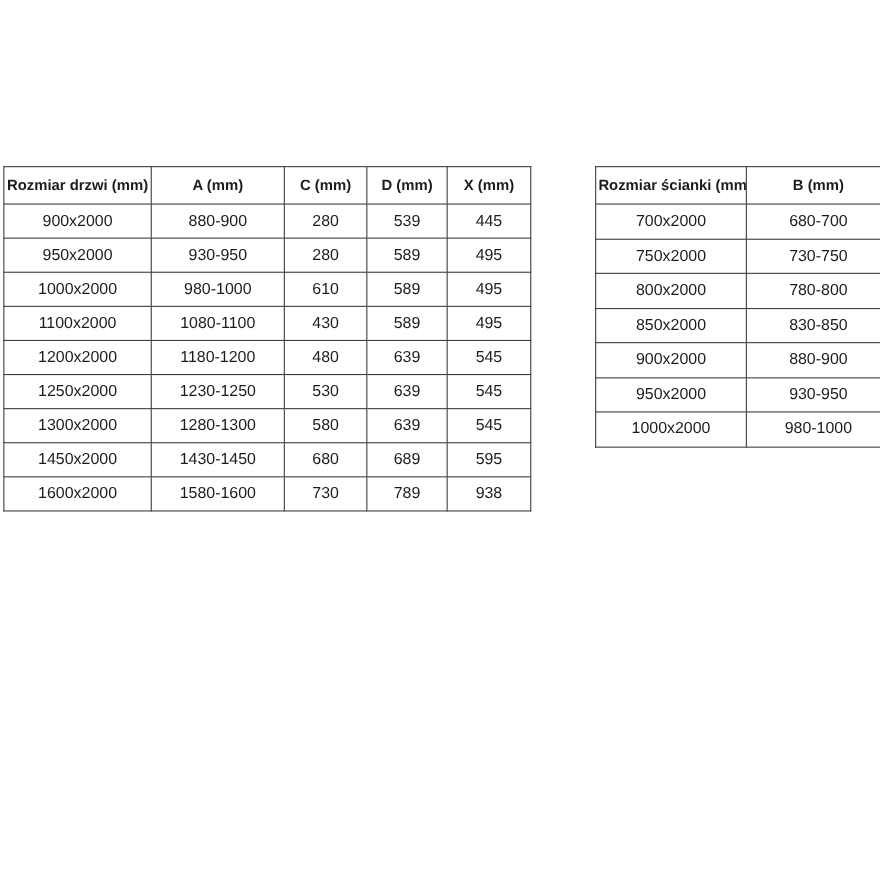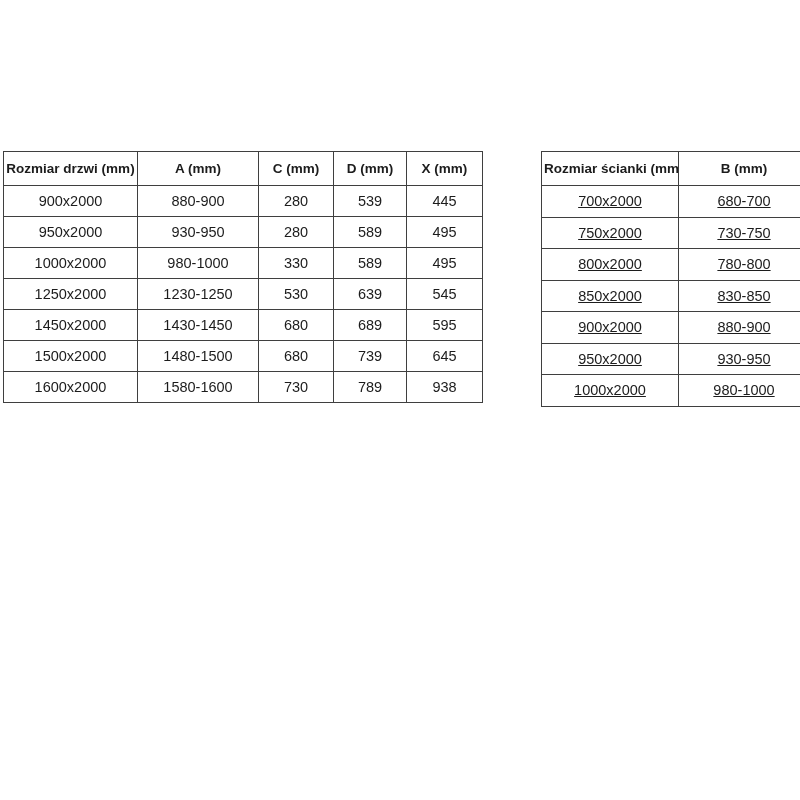--- a/index.html
+++ b/index.html
@@ -48,21 +48,21 @@
   #left-table {
     left: 3px;
     top: 151px;
     width: 479px;
   }
   #right-table {
     left: 541px;
     top: 151px;
     width: 268px; 
   }
-  #right-table td { height: 30.5px; text-decoration: underline; }
+  #right-table td { height: 30.5px; }
 </style>
 </head>
 <body>
 
 <div class="canvas">
 
   <table class="spec-table" id="left-table">
     <colgroup>
         <col style="width: 134px;">
         <col style="width: 121px;">
@@ -90,44 +90,58 @@
         <tr>
           <td>950x2000</td>
           <td>930-950</td>
           <td>280</td>
           <td>589</td>
           <td>495</td>
         </tr>
         <tr>
           <td>1000x2000</td>
           <td>980-1000</td>
-          <td>330</td>
+          <td>610</td>
           <td>589</td>
           <td>495</td>
+        </tr>
+        <tr>
+          <td>1100x2000</td>
+          <td>1080-1100</td>
+          <td>430</td>
+          <td>589</td>
+          <td>495</td>
+        </tr>
+        <tr>
+          <td>1200x2000</td>
+          <td>1180-1200</td>
+          <td>480</td>
+          <td>639</td>
+          <td>545</td>
         </tr>
         <tr>
           <td>1250x2000</td>
           <td>1230-1250</td>
           <td>530</td>
           <td>639</td>
           <td>545</td>
         </tr>
         <tr>
+          <td>1300x2000</td>
+          <td>1280-1300</td>
+          <td>580</td>
+          <td>639</td>
+          <td>545</td>
+        </tr>
+        <tr>
           <td>1450x2000</td>
           <td>1430-1450</td>
           <td>680</td>
           <td>689</td>
           <td>595</td>
-        </tr>
-        <tr>
-          <td>1500x2000</td>
-          <td>1480-1500</td>
-          <td>680</td>
-          <td>739</td>
-          <td>645</td>
         </tr>
         <tr>
           <td>1600x2000</td>
           <td>1580-1600</td>
           <td>730</td>
           <td>789</td>
           <td>938</td>
         </tr>
       </tbody>
   </table>

